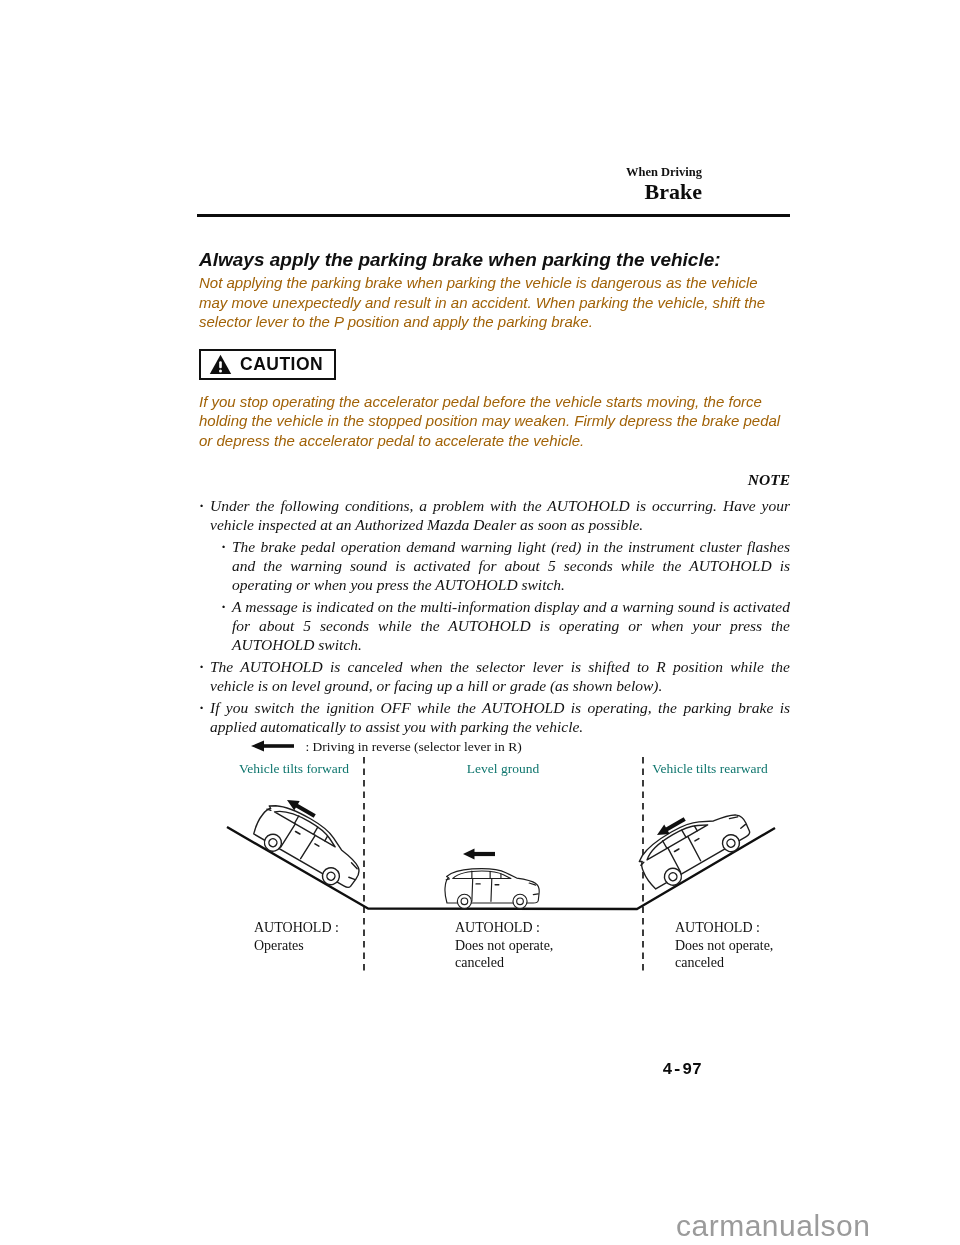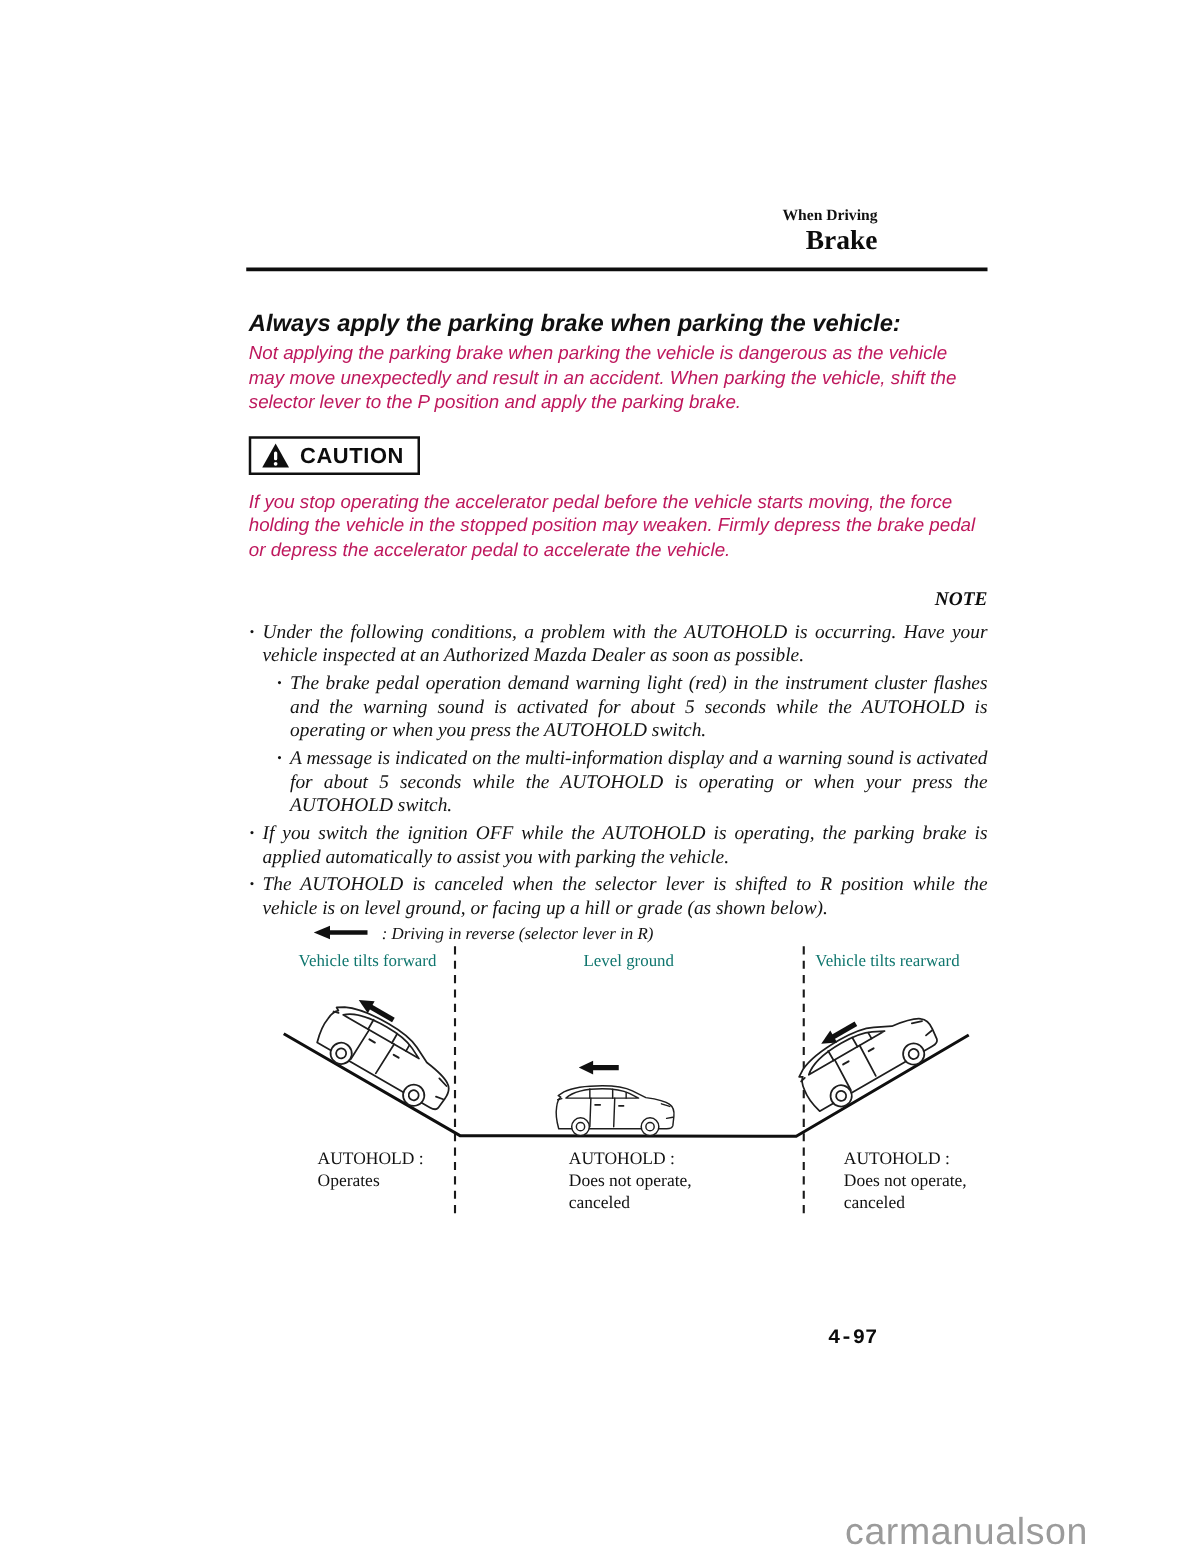--- a/index.html
+++ b/index.html
@@ -16,21 +16,21 @@
   .rule { position:absolute; top:214px; left:197px; width:593px; height:2.5px; background:#0d0d0d; }
 
   
   .content { position:absolute; top:250px; left:199px; width:591px; }
   .topic-heading {
     font-family:"Liberation Sans", sans-serif; font-style:italic; font-weight:bold;
     font-size:19px; line-height:19px; margin-bottom:4px; color:#101010;
   }
   .sans-para {
     font-family:"Liberation Sans", sans-serif; font-style:italic;
-    font-size:15px; line-height:19.5px; color:#be185d;
+    font-size:15px; line-height:19.5px; color:#a16207;
   }
   .caution-box {
     margin-top:17px; display:inline-flex; align-items:center; gap:8px;
     border:2px solid #101010; padding:3px 11px 3px 8px; background:#fff;
   }
   .caution-label {
     font-family:"Liberation Sans", sans-serif; font-weight:bold;
     font-size:17.5px; letter-spacing:0.5px; color:#0c0c0c;
   }
   .caution-para { margin-top:12px; }
@@ -41,21 +41,21 @@
   .note-list { margin-top:7px; }
   .note-item {
     position:relative; font-family:"Liberation Serif", serif; font-style:italic;
     font-size:15.5px; line-height:19px; text-align:justify;
     padding-left:11px; margin-bottom:3px; color:#131313;
   }
   .note-item::before { content:"\00B7"; position:absolute; left:0; top:0; font-weight:bold; font-style:normal; }
   .note-item.lvl2 { margin-left:22px; }
   .legend {
     margin-top:3px; margin-left:51px; white-space:nowrap;
-    font-family:"Liberation Serif", serif; font-size:13.5px; color:#111;font-style:italic;
+    font-family:"Liberation Serif", serif; font-size:13.5px; color:#111;
   }
   .legend svg { vertical-align:-1px; margin-right:6px; }
 
   
   .diagram { position:absolute; left:190px; top:753px; width:600px; height:234px; }
   .diagram svg.scene { position:absolute; left:0; top:0; }
   .zone-title {
     position:absolute; top:8px; width:160px; text-align:center;
     font-family:"Liberation Serif", serif; font-size:13.5px; color:#0f766e; line-height:16px;
   }
@@ -104,22 +104,22 @@
       <span class="caution-label">CAUTION</span>
     </div>
 
     <div class="sans-para caution-para">If you stop operating the accelerator pedal before the vehicle starts moving, the force holding the vehicle in the stopped position may weaken. Firmly depress the brake pedal or depress the accelerator pedal to accelerate the vehicle.</div>
 
     <div class="note-label">NOTE</div>
     <div class="note-list">
       <div class="note-item lvl1">Under the following conditions, a problem with the AUTOHOLD is occurring. Have your vehicle inspected at an Authorized Mazda Dealer as soon as possible.</div>
       <div class="note-item lvl2">The brake pedal operation demand warning light (red) in the instrument cluster flashes and the warning sound is activated for about 5 seconds while the AUTOHOLD is operating or when you press the AUTOHOLD switch.</div>
       <div class="note-item lvl2">A message is indicated on the multi-information display and a warning sound is activated for about 5 seconds while the AUTOHOLD is operating or when your press the AUTOHOLD switch.</div>
+      <div class="note-item lvl1">The AUTOHOLD is canceled when the selector lever is shifted to R position while the vehicle is on level ground, or facing up a hill or grade (as shown below).</div>
       <div class="note-item lvl1">If you switch the ignition OFF while the AUTOHOLD is operating, the parking brake is applied automatically to assist you with parking the vehicle.</div>
-      <div class="note-item lvl1">The AUTOHOLD is canceled when the selector lever is shifted to R position while the vehicle is on level ground, or facing up a hill or grade (as shown below).</div>
     </div>
 
     <div class="legend">
       <svg width="46" height="12" viewBox="0 0 46 12">
         <line x1="13" y1="6" x2="44" y2="6" stroke="#101010" stroke-width="3.6"></line>
         <polygon points="14,0.6 14,11.4 1,6" fill="#101010"></polygon>
       </svg>
       <span>: Driving in reverse (selector lever in R)</span>
     </div>
   </div>

